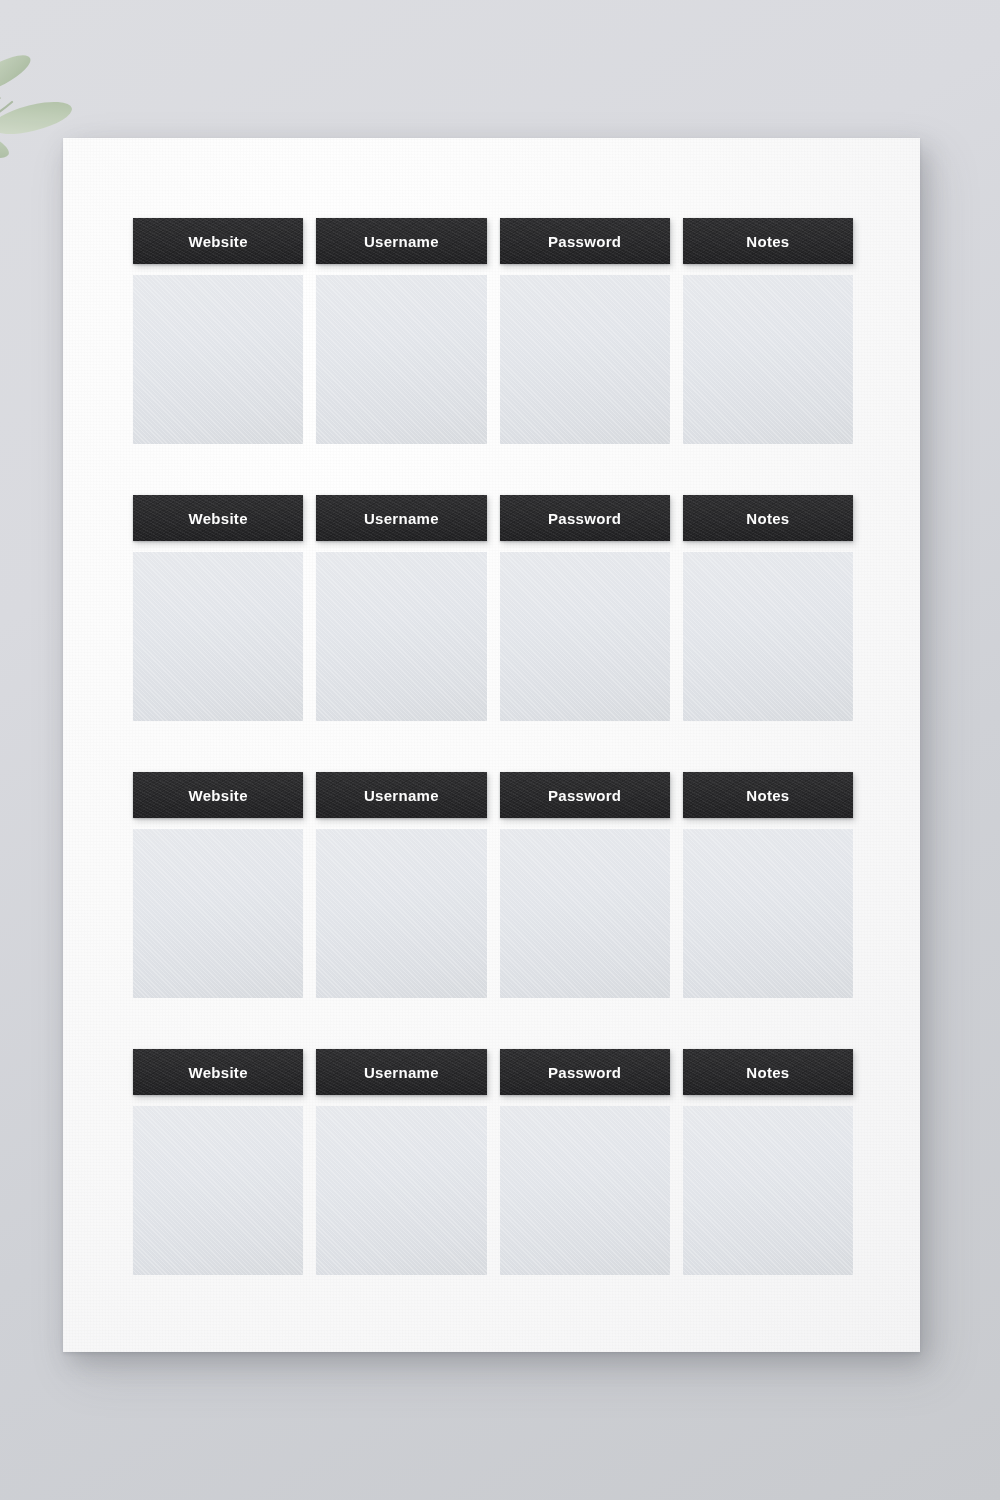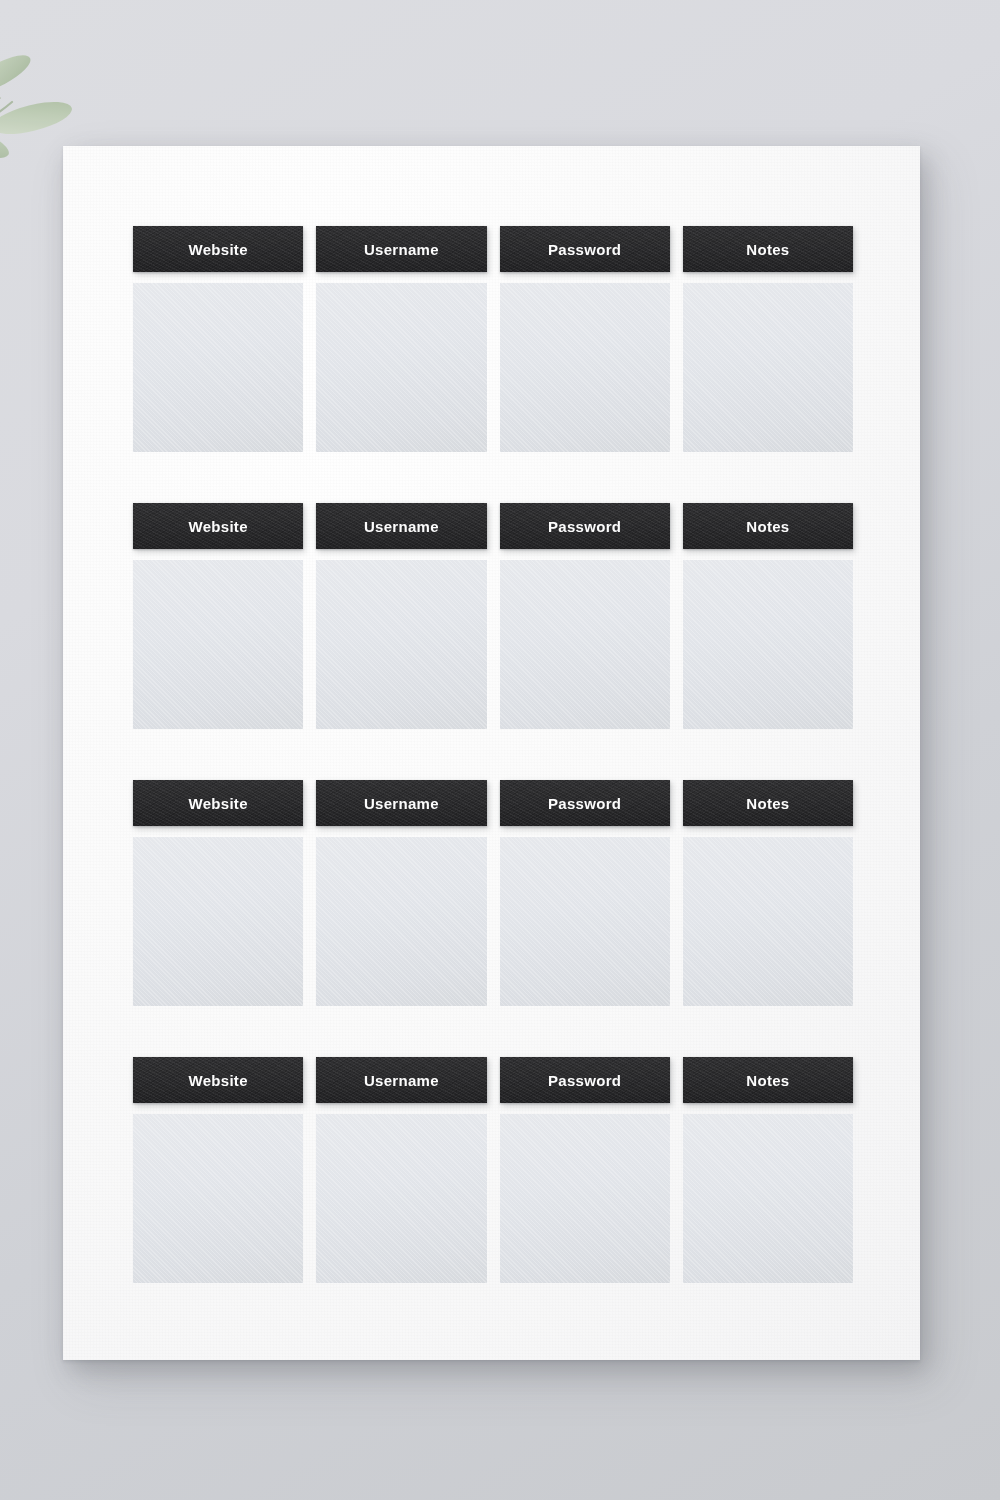--- a/index.html
+++ b/index.html
@@ -24,21 +24,21 @@
     width: 180px;
     height: 150px;
     pointer-events: none;
     opacity: .92;
   }
 
   
   .sheet {
     position: absolute;
     left: 63px;
-    top: 146px;
+    top: 138px;
     width: 857px;
     height: 1214px;
     background:
       radial-gradient(ellipse at 30% 18%, #ffffff 0%, #fbfbfb 45%, #f4f4f5 100%);
     box-shadow:
       0 2px 3px rgba(90,92,100,.16),
       6px 10px 22px rgba(90,92,100,.28),
       14px 20px 44px rgba(92,94,102,.18);
   }
 

